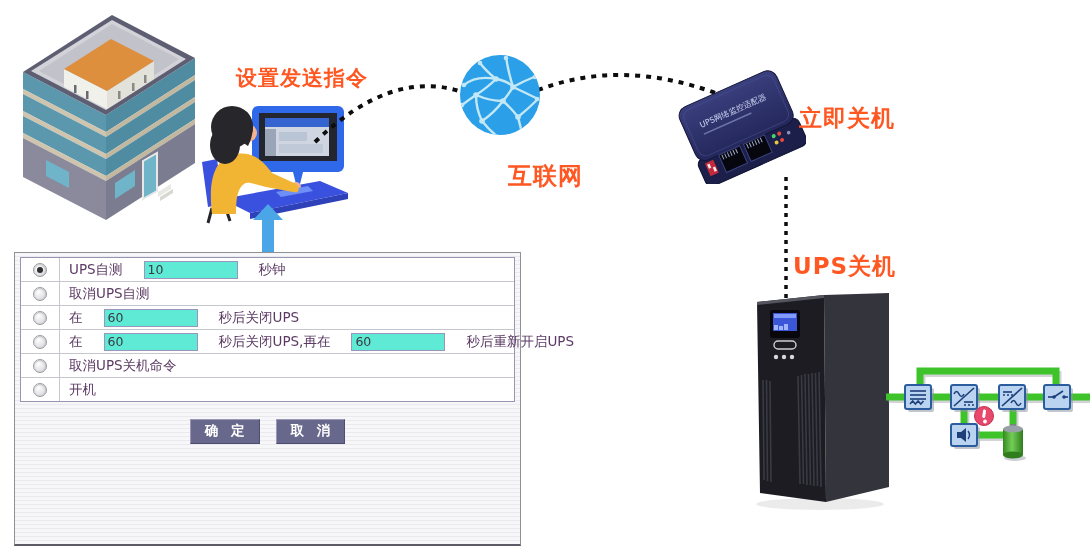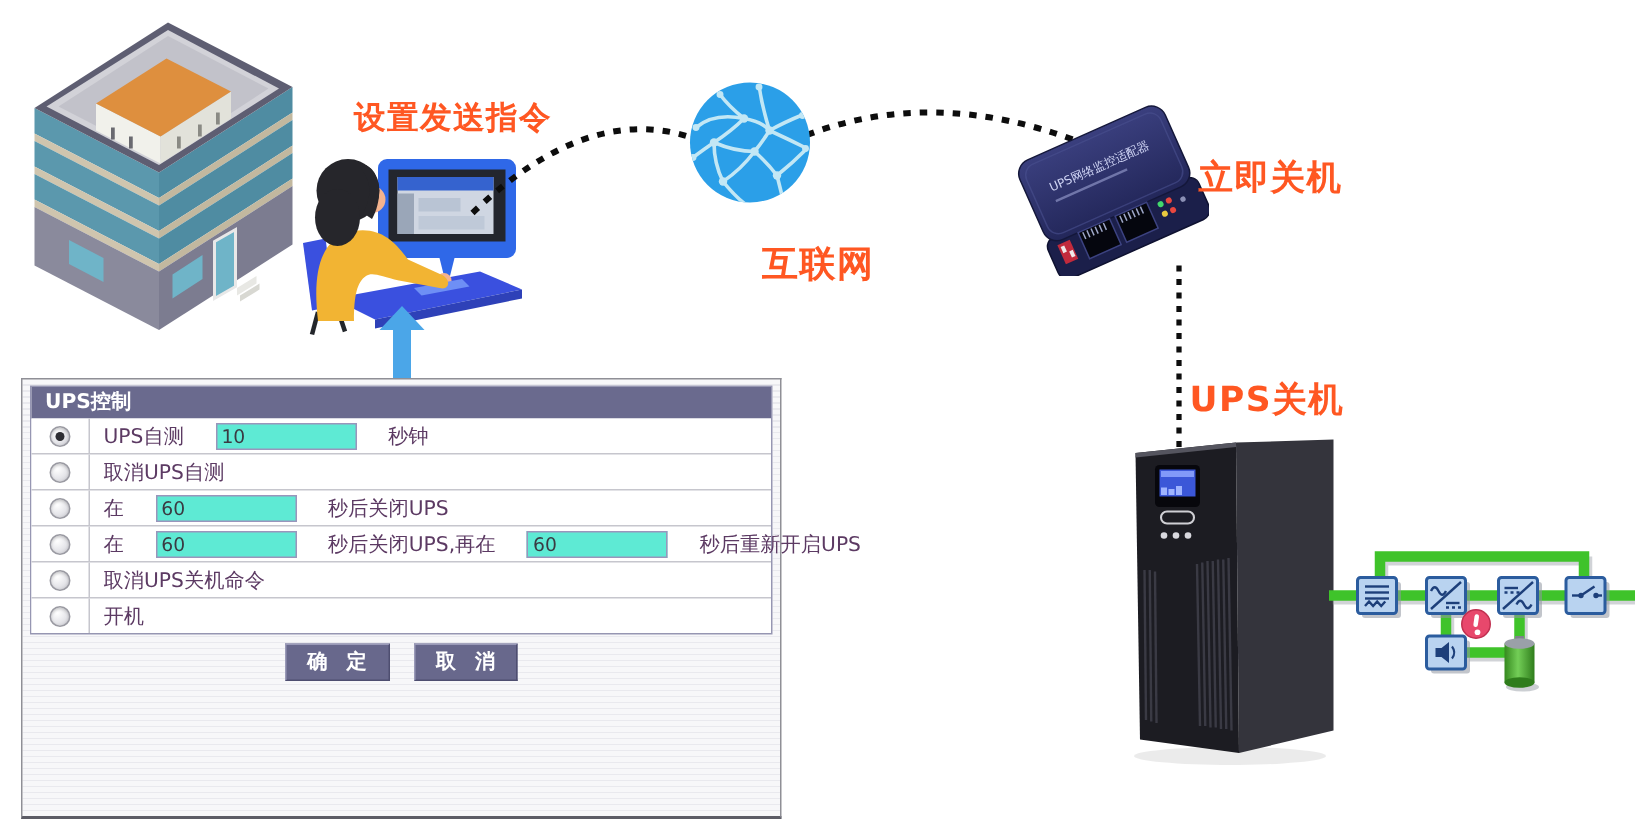--- a/index.html
+++ b/index.html
@@ -22,21 +22,21 @@
   .radio{width:12px;height:12px;border-radius:50%;border:1px solid #9a9aa2;position:relative;
          background:radial-gradient(circle at 35% 30%,#ffffff 0%,#e6e6ea 55%,#c2c2c9 100%);
          box-shadow:inset 0 1px 2px rgba(0,0,0,.18);}
   .radio.selected::after{content:'';position:absolute;left:3px;top:3px;width:6px;height:6px;
          border-radius:50%;background:#2e2e33;}
   .content{display:flex;align-items:center;padding-left:9px;gap:21px;
            font-size:13.5px;color:#5C3A63;white-space:nowrap;}
   .content input{width:86px;height:16px;box-sizing:content-box;background:#5eead4;
            border:1px solid #9A95BC;font-size:12.5px;color:#3a3a42;padding:0 3px;
            font-family:inherit;}
-  .btnbar{display:flex;justify-content:center;gap:16px;margin-top:6px;}
+  .btnbar{display:flex;justify-content:center;gap:16px;margin-top:17px;}
   .btn{background:#68688C;color:#fff;font-weight:bold;font-size:13.5px;letter-spacing:4px;
        padding:2px 10px 3px 14px;border:1px solid #4e4e70;border-top-color:#9a9ab8;
        border-left-color:#9a9ab8;font-family:inherit;cursor:pointer;}
 </style>
 </head>
 <body>
 
 <div class="stage">
 
   <svg class="abs" style="left:8px;top:5px;" width="190" height="215" viewBox="0 0 190 215">
@@ -320,21 +320,20 @@
     <polygon points="16,0 31,16 22,16 22,48 10,48 10,16 1,16" fill="#4BA6E8"></polygon>
   </svg>
 
   <div class="label-orange" style="left:236px;top:64px;font-size:21px;">设置发送指令</div>
   <div class="label-orange" style="left:508px;top:137px;font-size:24px;margin-top:23px;">互联网</div>
   <div class="label-orange" style="left:799px;top:103px;font-size:23px;">立即关机</div>
   <div class="label-orange" style="left:793px;top:251px;font-size:23px;">UPS关机</div>
 
   <div class="panel">
     <div class="tbl">
-      <div class="tbl-header">UPS控制</div>
 
       <div class="row" style="border-top:none;">
         <div class="radio-cell">
             <span class="radio selected"></span>
           </div>
         <div class="content">
           <span>UPS自测</span>
           <input value="10" style="">
           <span>秒钟</span>
         </div>

